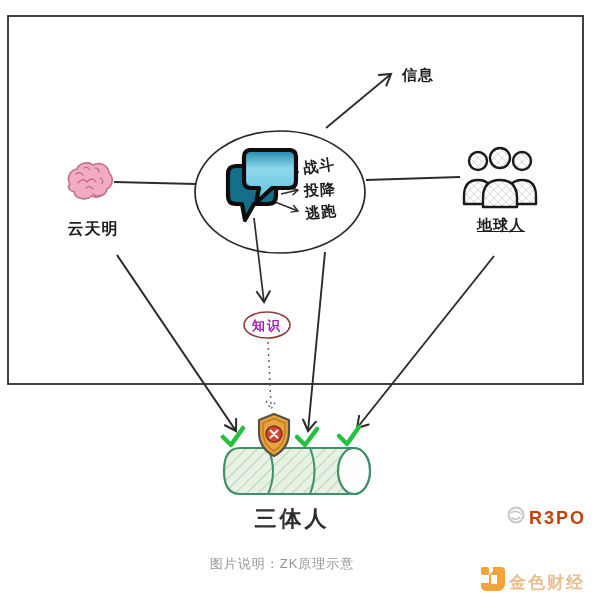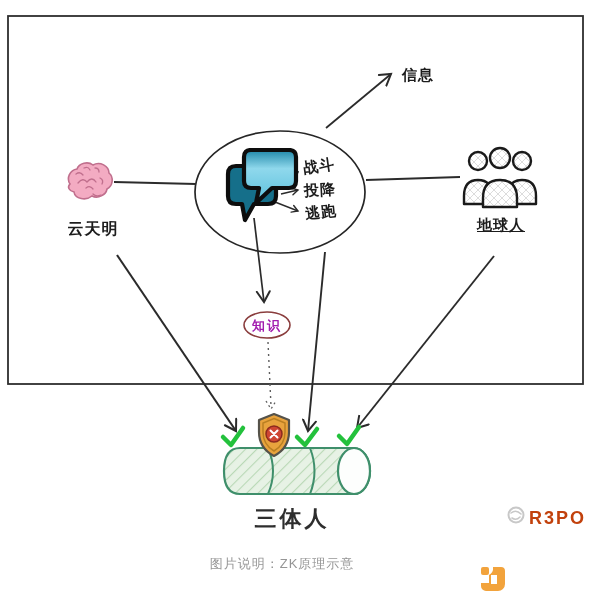--- a/index.html
+++ b/index.html
@@ -141,14 +141,15 @@
     <circle cx="10" cy="10" r="7.5" fill="none" stroke="#c8c8c8" stroke-width="2"></circle>
     <path d="M5,8 q5,-4 10,1 M6,13 q4,3 8,-1" fill="none" stroke="#c8c8c8" stroke-width="1.6" stroke-linecap="round"></path>
   </svg>
   <div class="wm-r3po-text">R3PO</div>
 
   <svg class="abs" style="left:480px;top:566px;" width="27" height="26" viewBox="0 0 27 26">
     <rect x="1" y="1" width="8" height="8" rx="2" fill="#f2a33c"></rect>
     <path d="M13,1 h8 a4,4 0 0 1 4,4 v13 a7,7 0 0 1 -7,7 h-12 a5,5 0 0 1 -5,-5 v-3 h8 v-8 a8,8 0 0 0 4,-8 z" fill="#f2a33c"></path>
     <rect x="11" y="9" width="6" height="9" fill="#ffffff"></rect>
   </svg>
+  <div class="wm-jinse-text">金色财经</div>
 
 </div>
 
 </body></html>

